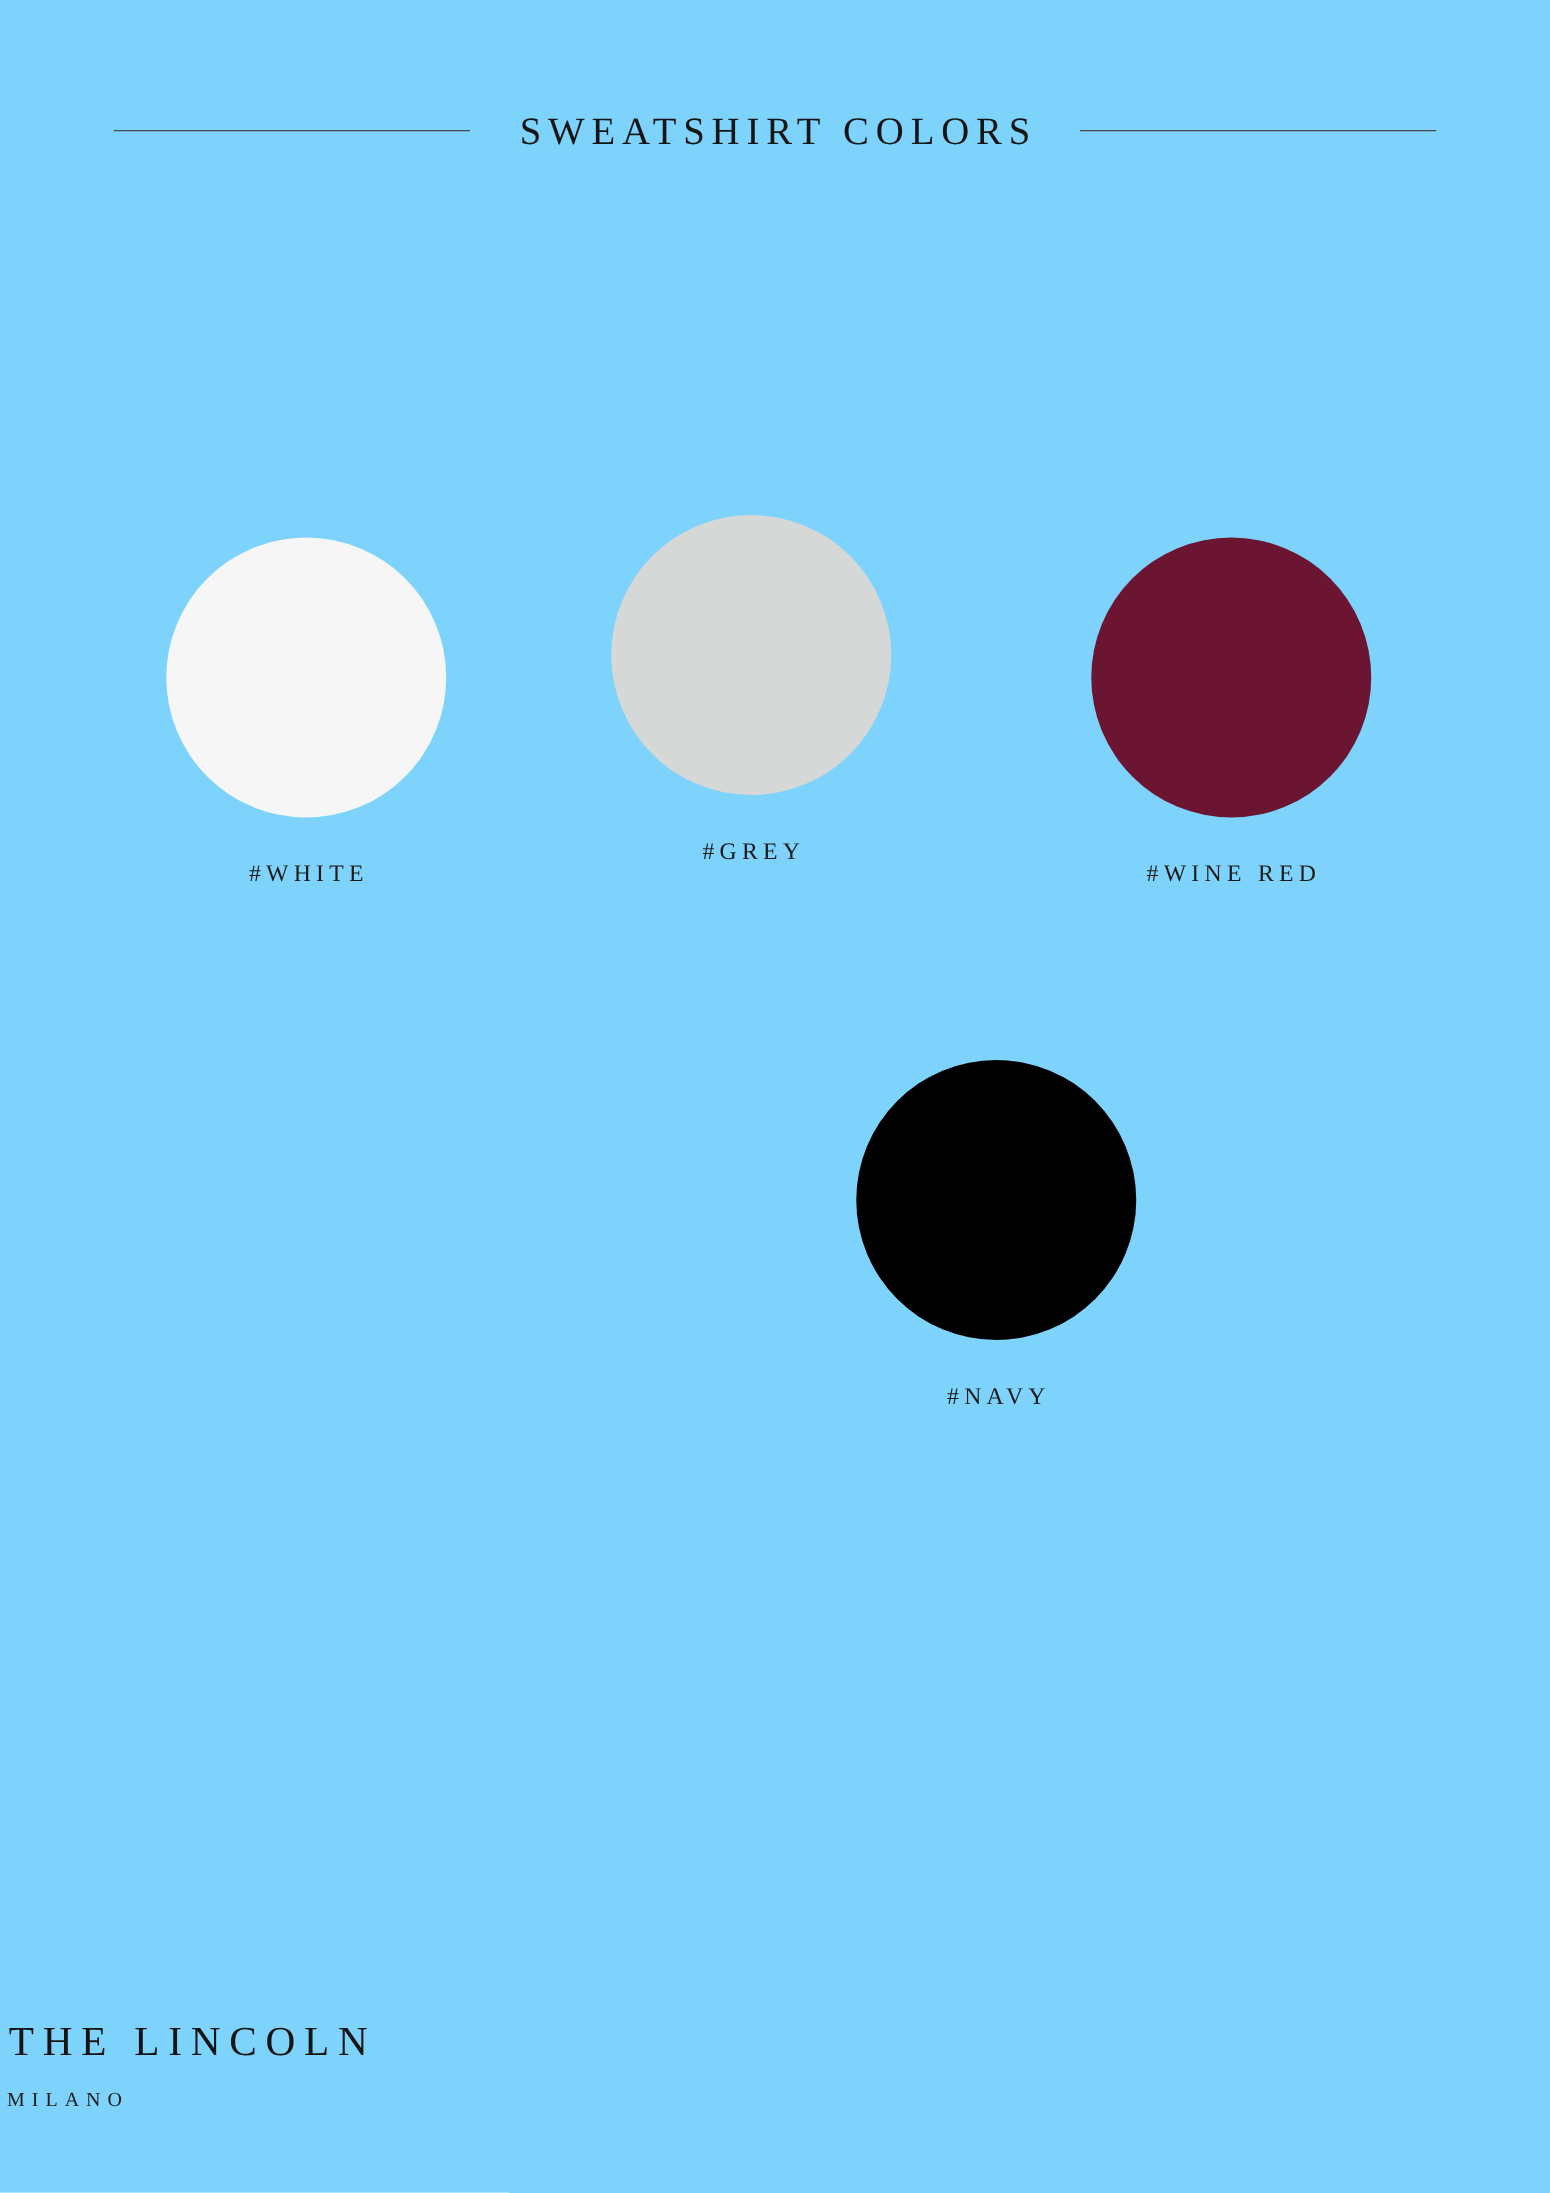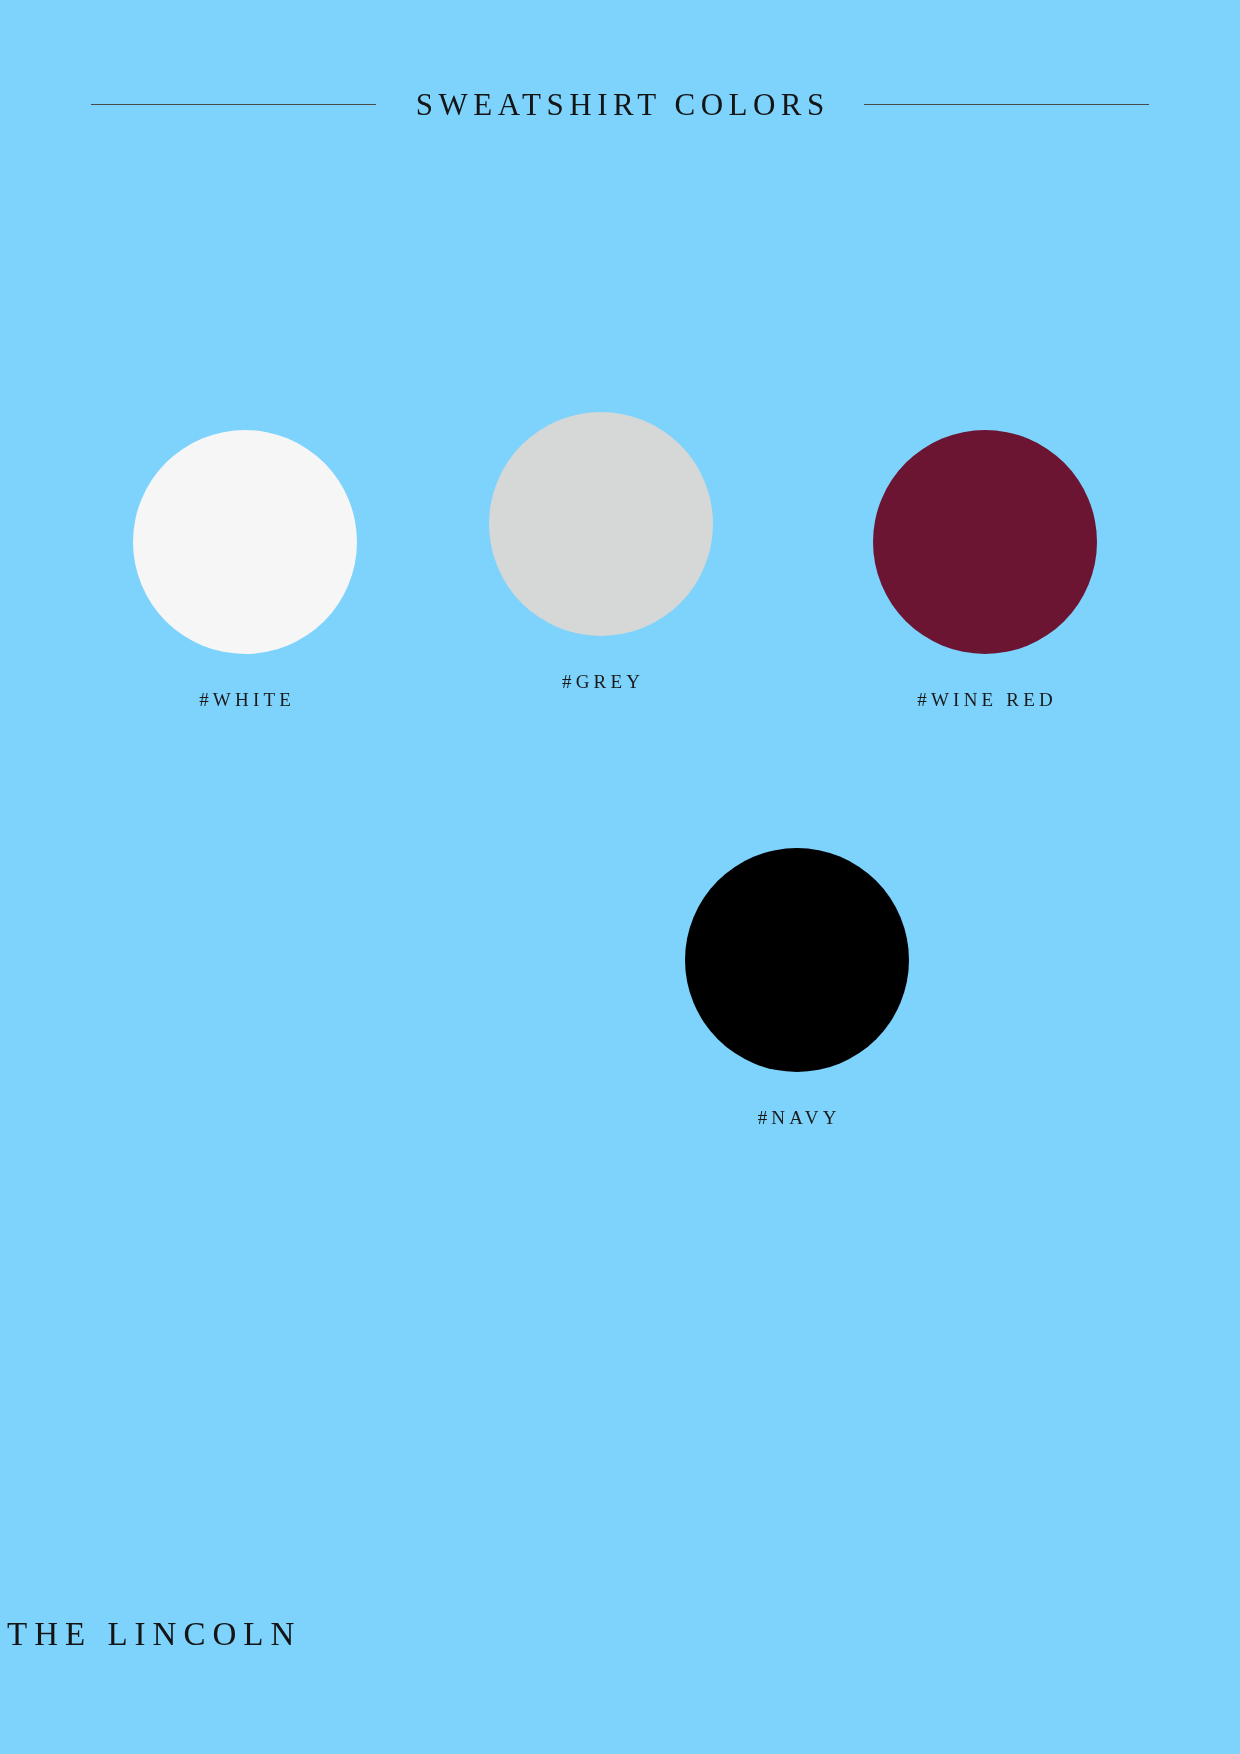--- a/index.html
+++ b/index.html
@@ -164,15 +164,16 @@
 
     <div class="swatch pos-4">
       <span class="dot" style="background: rgb(0, 0, 0);"></span>
       <span class="swatch-label">#NAVY</span>
     </div>
 
   </div>
 
   <div class="brand">
     <span class="brand-name">THE LINCOLN</span>
+    <span class="brand-sub">MILANO</span>
   </div>
 
 </div>
 
 </body></html>

